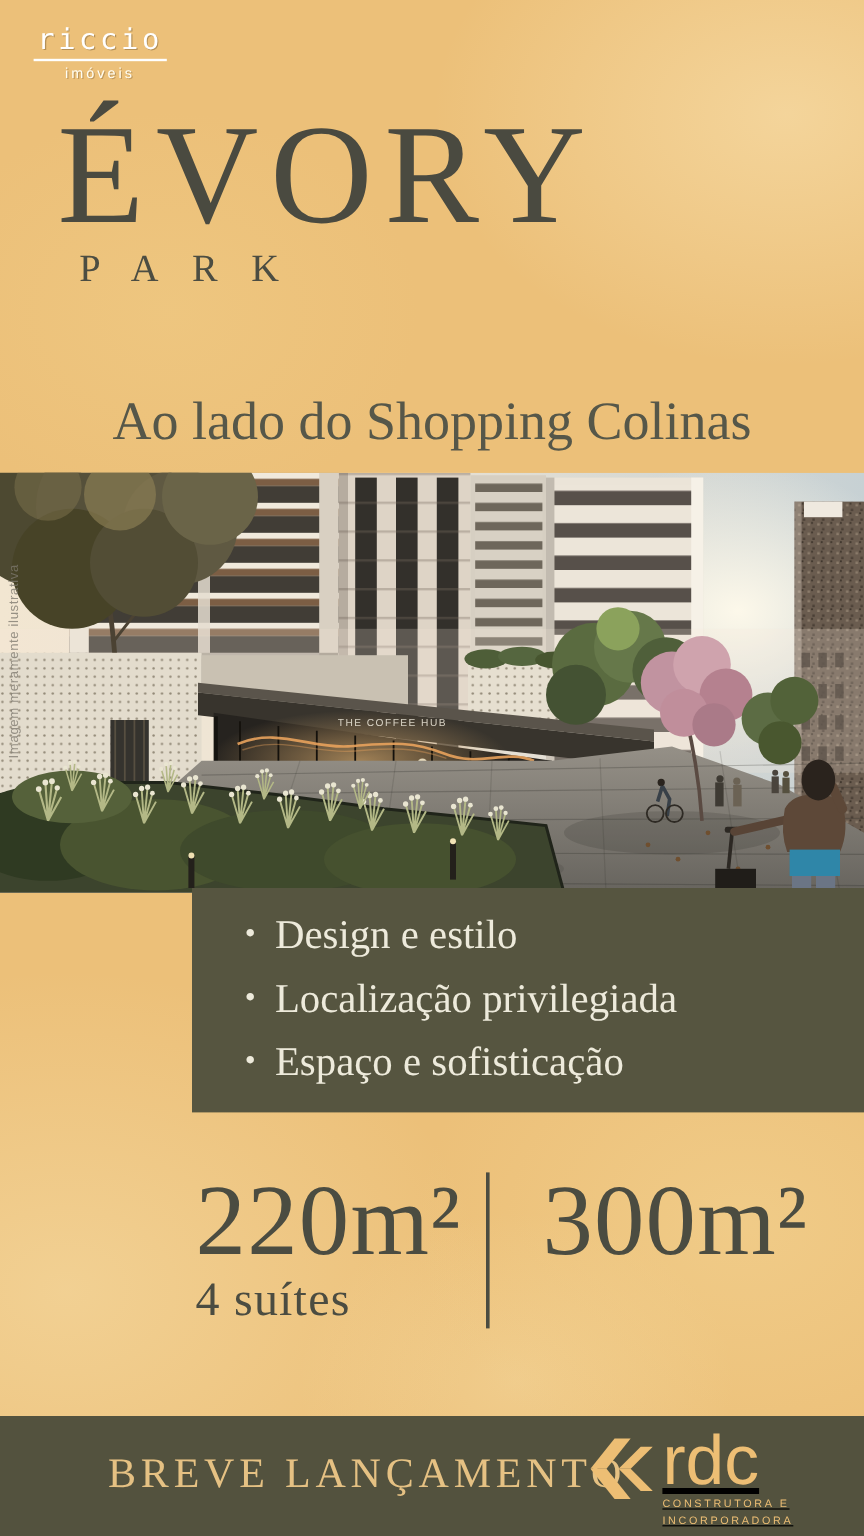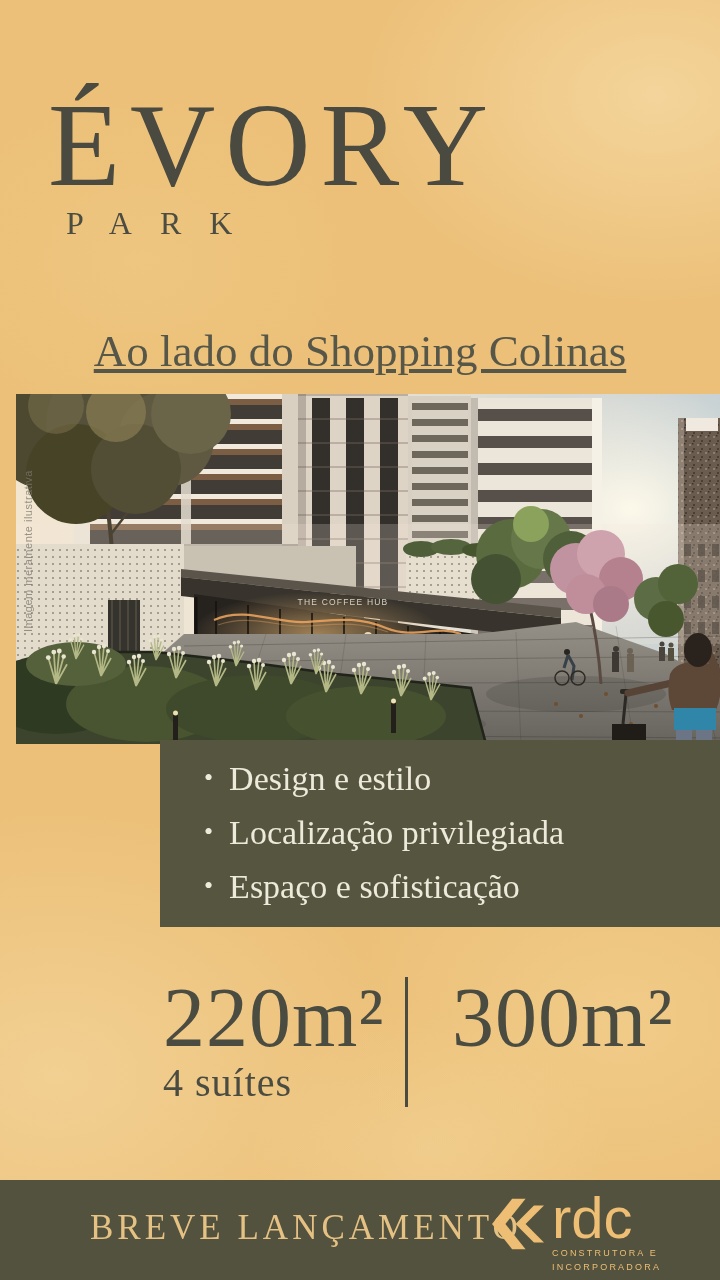--- a/index.html
+++ b/index.html
@@ -22,51 +22,55 @@
     text-shadow:1px 1px 0 rgba(100,75,40,.4);
   }
   .brand-tagline{
     font:400 12px/14px "Liberation Sans",sans-serif;color:#fffef4;letter-spacing:2.5px;
     margin-top:3px;text-shadow:1px 1px 0 rgba(100,75,40,.35);
   }
   .title-block{position:absolute;top:86px;left:0;width:100%;text-align:left;padding-left:38px;}
   .title-main{font:400 118px/120px "Liberation Serif",serif;color:#4a4a40;letter-spacing:10px;margin-left:10px;}
   .title-sub{font:400 32px/34px "Liberation Serif",serif;color:#4c4d42;letter-spacing:28px;padding-left:28px;}
   .subtitle{position:absolute;top:326px;left:0;width:100%;text-align:center;
-    font:400 45px/50px "Liberation Serif",serif;color:#565749;text-decoration:underline;}
-  .photo{position:absolute;top:394px;left:16px;width:684px;height:350px;}
+    font:400 45px/50px "Liberation Serif",serif;color:#565749;}
+  .photo{position:absolute;top:394px;left:0;width:684px;height:350px;}
   .photo svg{display:block;}
   .watermark{
     position:absolute;left:6px;top:238px;transform:rotate(-90deg);transform-origin:0 0;
     font:400 11px "Liberation Sans",sans-serif;color:rgba(125,120,110,.78);
     letter-spacing:.5px;white-space:nowrap;
   }
   .features{position:absolute;left:160px;top:740px;width:560px;height:187px;background:#565540;display:flex;align-items:center;}
   .features ul{list-style:none;margin:0;padding:0 0 0 44px;}
   .features li{font:400 34px/51px "Liberation Serif",serif;color:#edeadb;}
   .features li::before{content:"•";font-size:26px;margin-right:16px;position:relative;top:-4px;}
   .specs{position:absolute;left:0;top:975px;width:628px;height:140px;color:#4b4c41;}
   .spec-col-left{position:absolute;left:163px;top:0;}
   .spec-col-right{position:absolute;left:452px;top:0;}
   .spec-area{font:400 84px/86px "Liberation Serif",serif;letter-spacing:1px;}
   .spec-suites{font:400 40px/44px "Liberation Serif",serif;letter-spacing:1px;}
   .specs-divider{position:absolute;left:405px;top:2px;width:3px;height:130px;background:#4b4c41;}
   .footer{position:absolute;left:0;top:1180px;width:720px;height:100px;background:#53523e;}
   .announcement{position:absolute;left:90px;top:29px;font:400 35px/38px "Liberation Serif",serif;color:#e5c183;letter-spacing:4px;}
   .builder{position:absolute;left:492px;top:10px;display:flex;}
   .builder-icon{width:52px;height:56px;margin-top:6px;}
-  .builder-text{margin-left:8px;}
+  .builder-text{margin-left:8px;text-decoration:underline;}
   .builder-name{font:400 58px/56px "Liberation Sans",sans-serif;color:#edbe74;}
   .builder-tagline{font:400 9px/13px "Liberation Sans",sans-serif;color:#edbe74;letter-spacing:2.2px;margin-top:1px;}
 </style>
 </head>
 <body>
 
 <div class="poster">
 
+  <div class="brand">
+    <div class="brand-name">riccio</div>
+    <div class="brand-tagline">imóveis</div>
+  </div>
 
   <div class="title-block">
     <div class="title-main">ÉVORY</div>
     <div class="title-sub">PARK</div>
   </div>
 
   <div class="subtitle">Ao lado do Shopping Colinas</div>
 
   <div class="photo">
     <svg width="720" height="350" viewBox="0 0 720 350">

